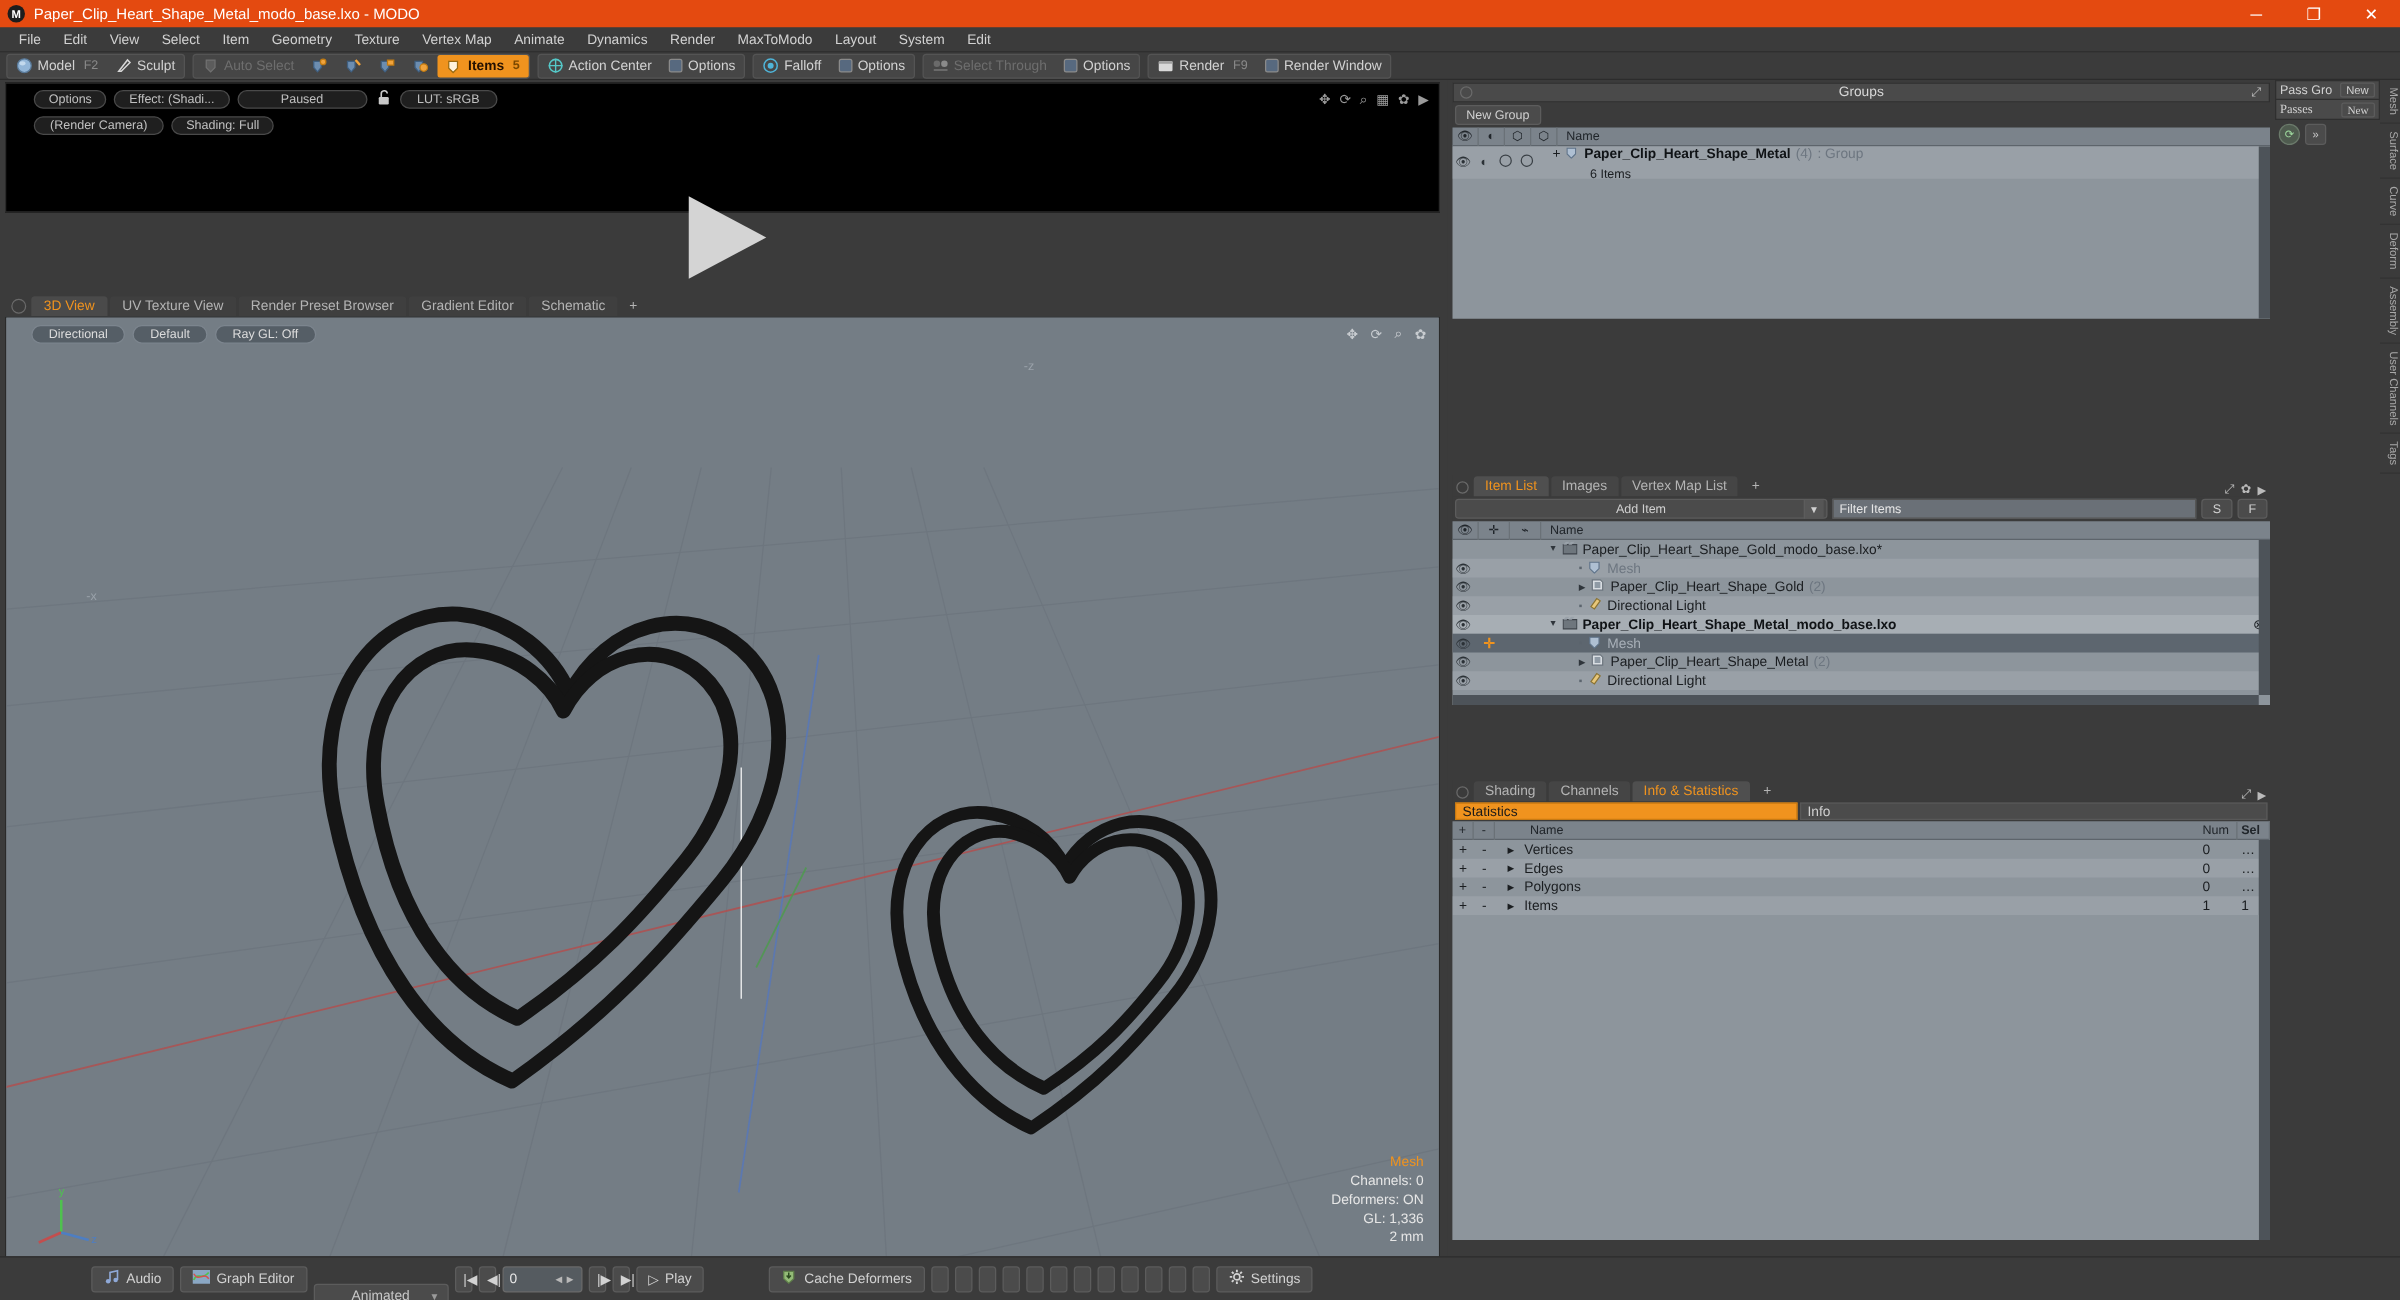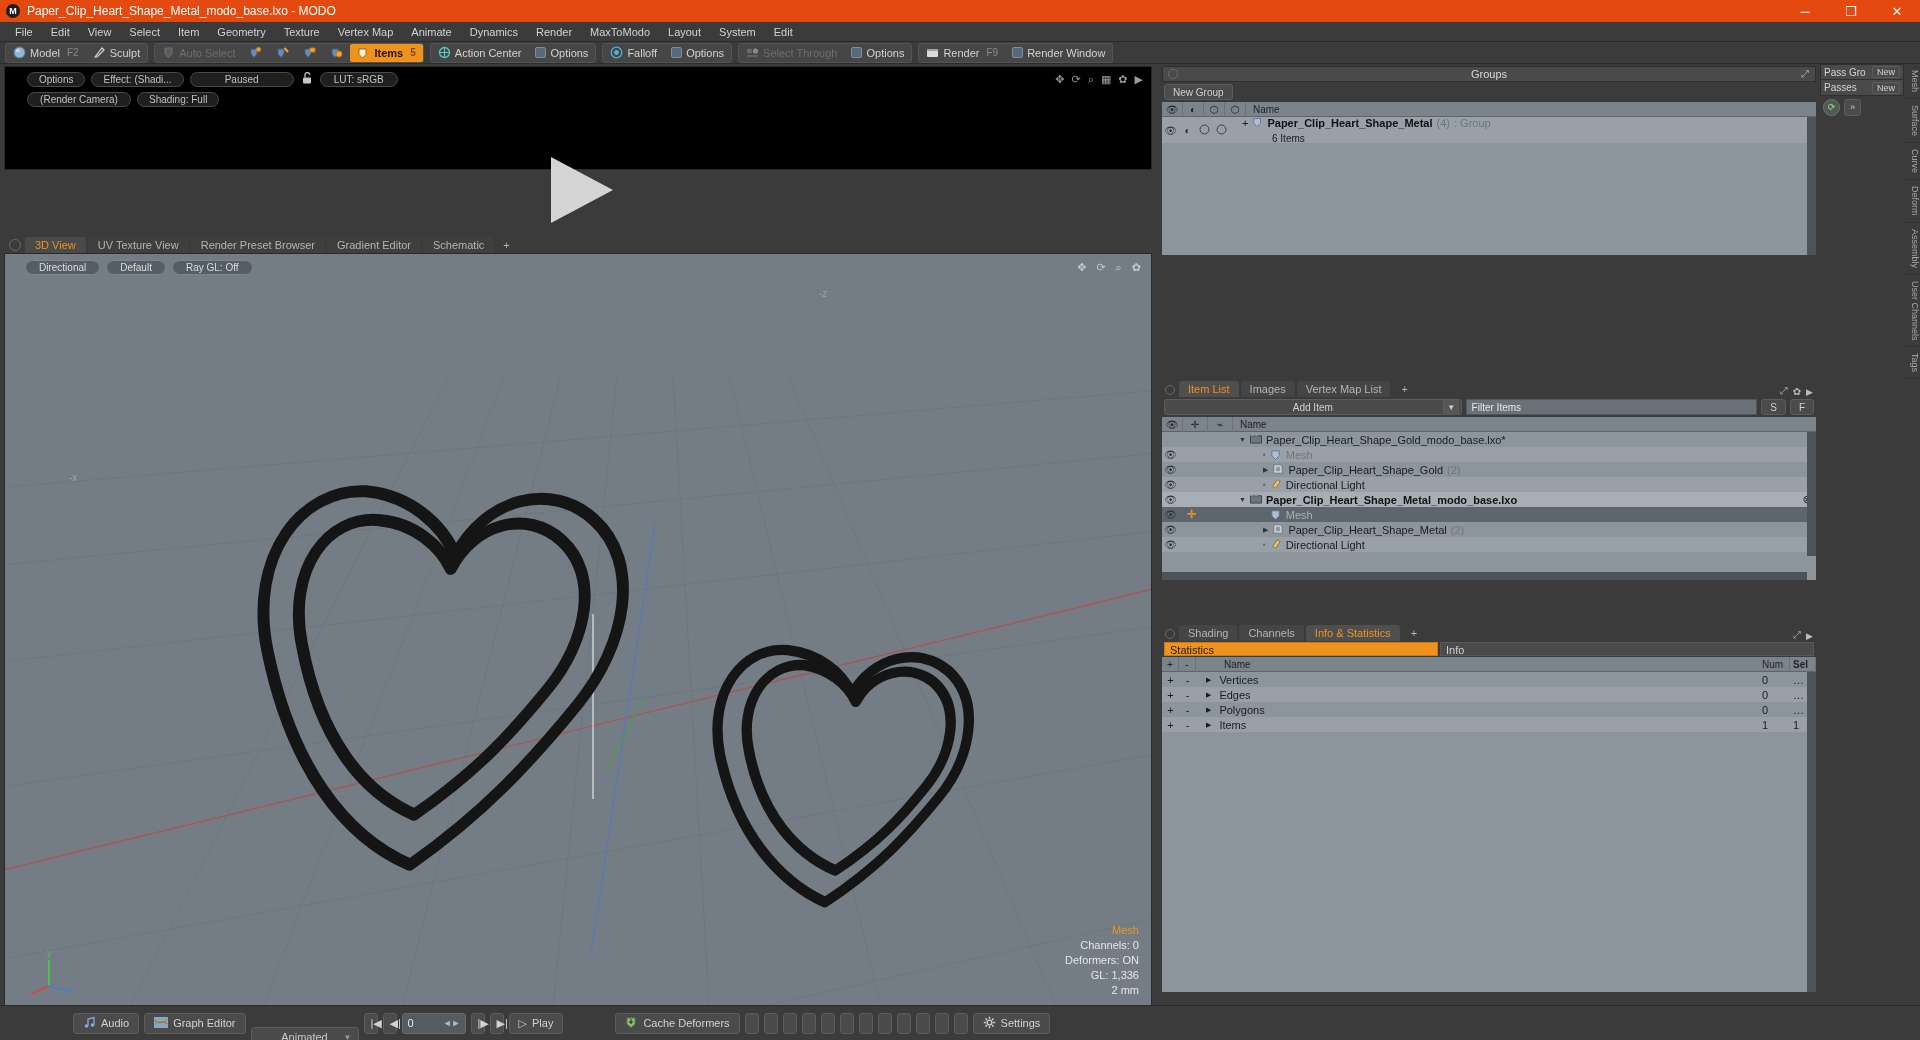--- a/index.html
+++ b/index.html
@@ -625,21 +625,21 @@
           <div class="inp" style="flex:1;">Filter Items</div>
           <div class="btn2">S</div>
           <div class="btn2">F</div>
         </div>
         <div class="hdrrow">
           <div class="c" style="width:21px;">👁</div>
           <div class="c" style="width:25px;">✛</div>
           <div class="c" style="width:25px;">⌁</div>
           <div style="padding-left:7px;">Name</div>
         </div>
-        <div class="listarea" style="height:148px;" id="itemlist">
+        <div class="listarea" style="height:132px;" id="itemlist">
 
         <div class="lrow">
               <div class="colx eye"></div>
               <div class="colx" style="flex: 0 0 25px;"></div>
               <div class="colx" style="flex: 0 0 25px;"></div>
               <div class="name" style="padding-left: 10px;">
                 <span style="font-size:7px;color:#2f353b;">▼</span>
                 <span><svg width="12" height="11" viewBox="0 0 13 12">
                     <path d="M0.5 3 h12 v8 h-12 Z" fill="#6e767d" stroke="#3c4249"></path>
                     <path d="M0.5 3 L3 0.5 h3 L3.5 3 Z" fill="#9aa2aa"></path>
@@ -810,21 +810,21 @@
             <div class="scrollv" style="right:0; top:0; height:320px;"></div>
         <div style="position: absolute; inset: 60px 9px 0px 0px; background: rgb(141, 149, 156);"></div>
           </div>
       </div>
 
       <div class="pstrip">
         <div class="ph">
           <span>Pass Gro</span>
           <span class="newb">New</span>
         </div>
-        <div class="ph" style="border-top:none;">
+        <div class="ph" style="border-top:none;font-family:Liberation Serif, serif;">
           <span>Passes</span>
           <span class="newb">New</span>
         </div>
         <div class="prow2">
           <div class="circbtn">⟳</div>
           <div class="arrbtn">»</div>
         </div>
       </div>
 
       <div class="costrip">

